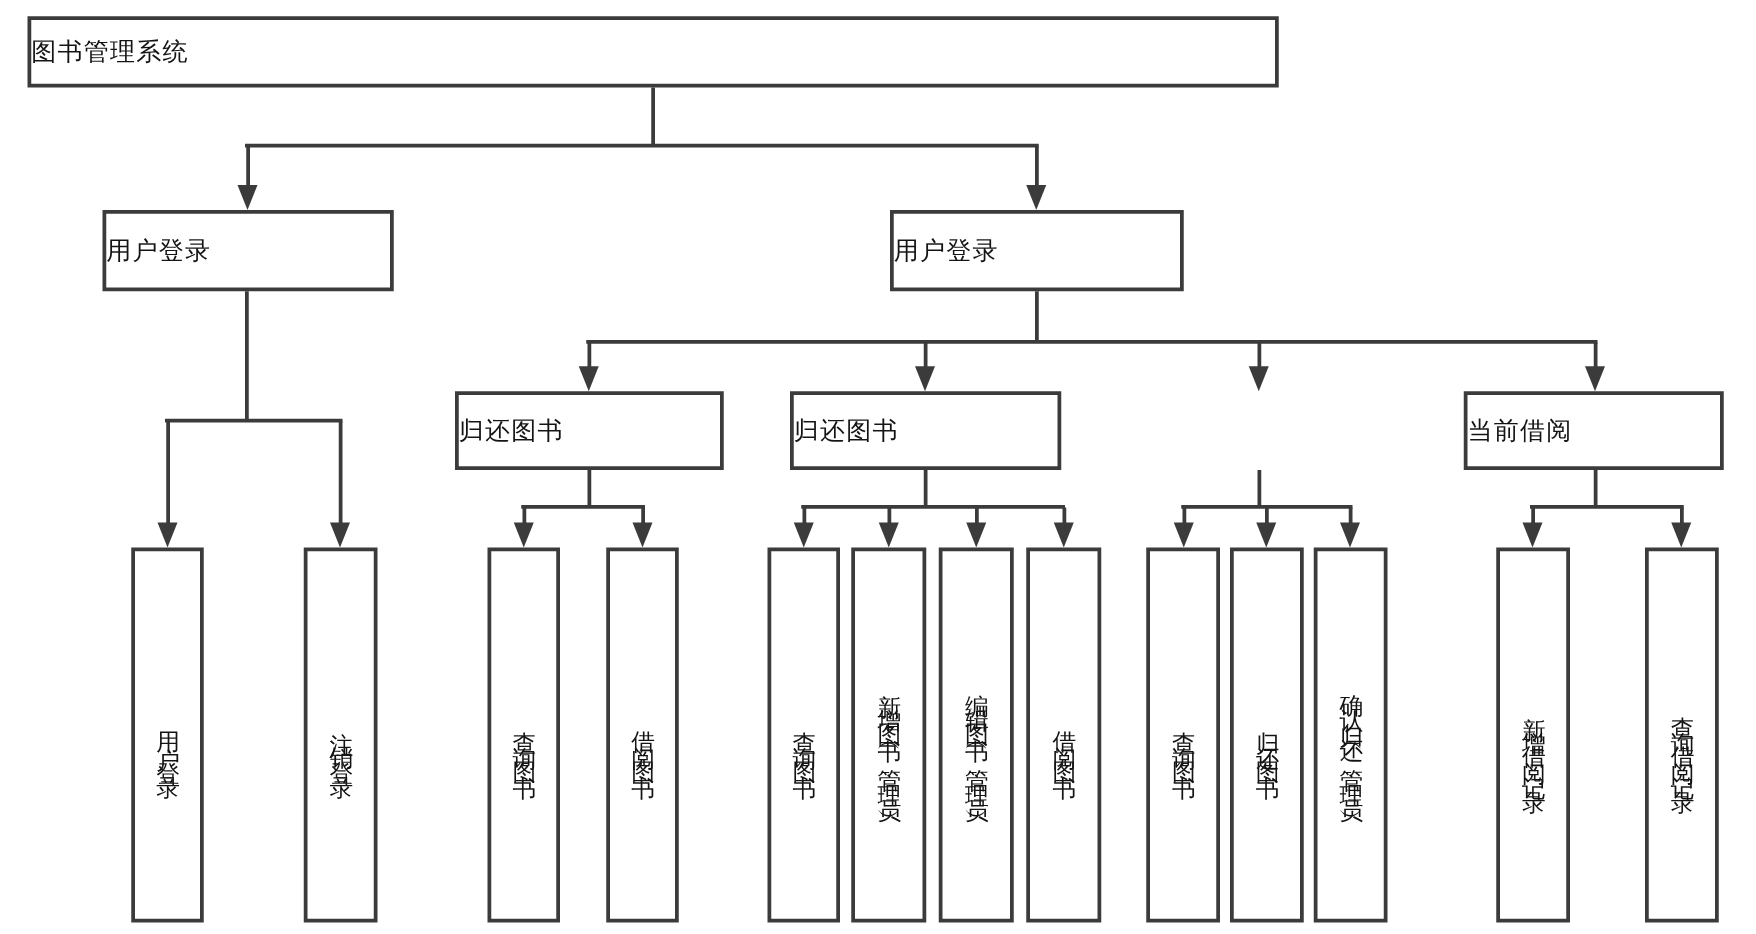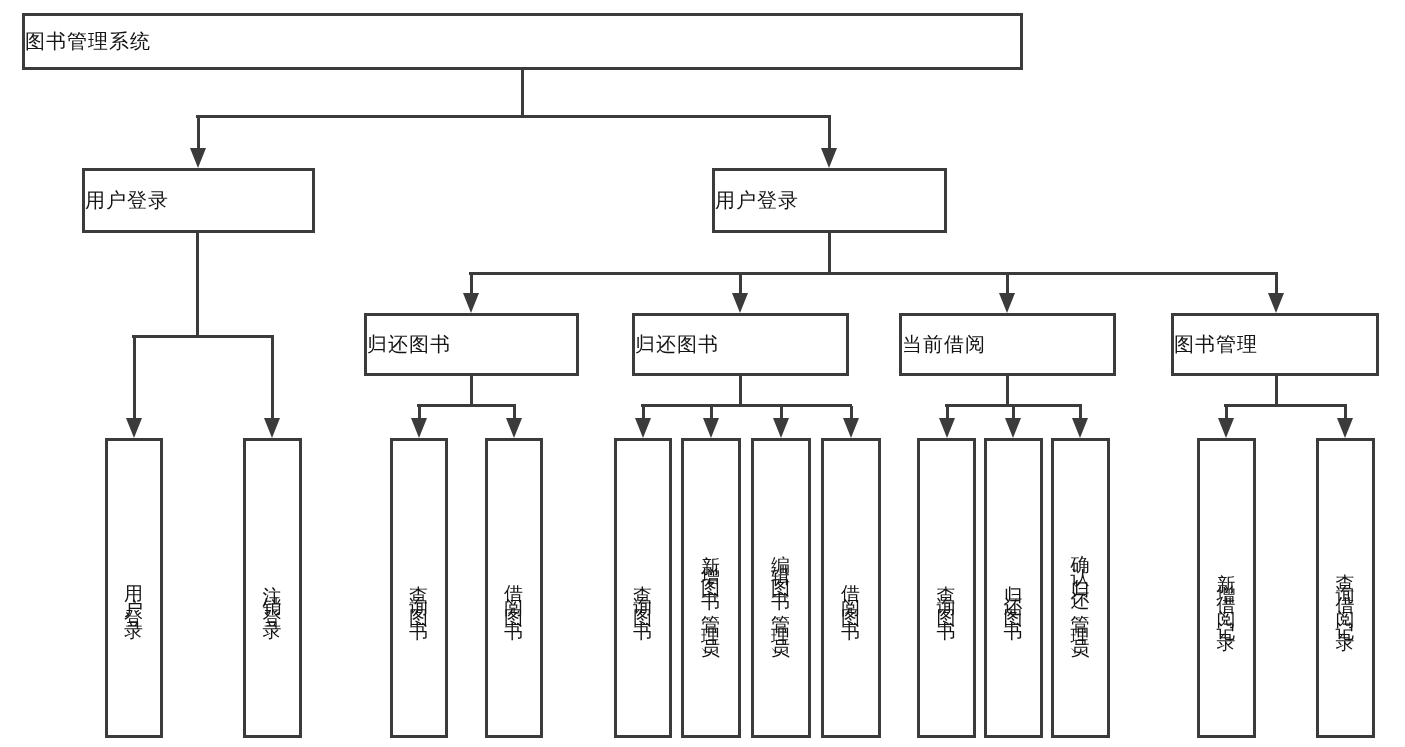--- a/index.html
+++ b/index.html
@@ -101,25 +101,22 @@
       <i class="shaft"></i>
       <i class="head"></i>
     </div>
 
   <div class="node" style="left:364px;top:313px;width:215px;height:63px">
     <span>归还图书</span>
   </div>
   <div class="node" style="left:632px;top:313px;width:217px;height:63px">
     <span>归还图书</span>
   </div>
-  <div class="node" style="left:899px;top:313px;width:217px;height:63px">
+  <div class="node" style="left:1171px;top:313px;width:208px;height:63px">
     <span>当前借阅</span>
-  </div>
-  <div class="node" style="left:1171px;top:313px;width:208px;height:63px">
-    <span>图书管理</span>
   </div>
 
   <div class="vline" style="left:470px;top:376px;height:30px"></div>
   <div class="hline" style="left:417px;top:404px;width:99px"></div>
   <div class="arrow" style="left:411px;top:406px;height:32px">
       <i class="shaft"></i>
       <i class="head"></i>
     </div>
   <div class="arrow" style="left:506px;top:406px;height:32px">
       <i class="shaft"></i>

